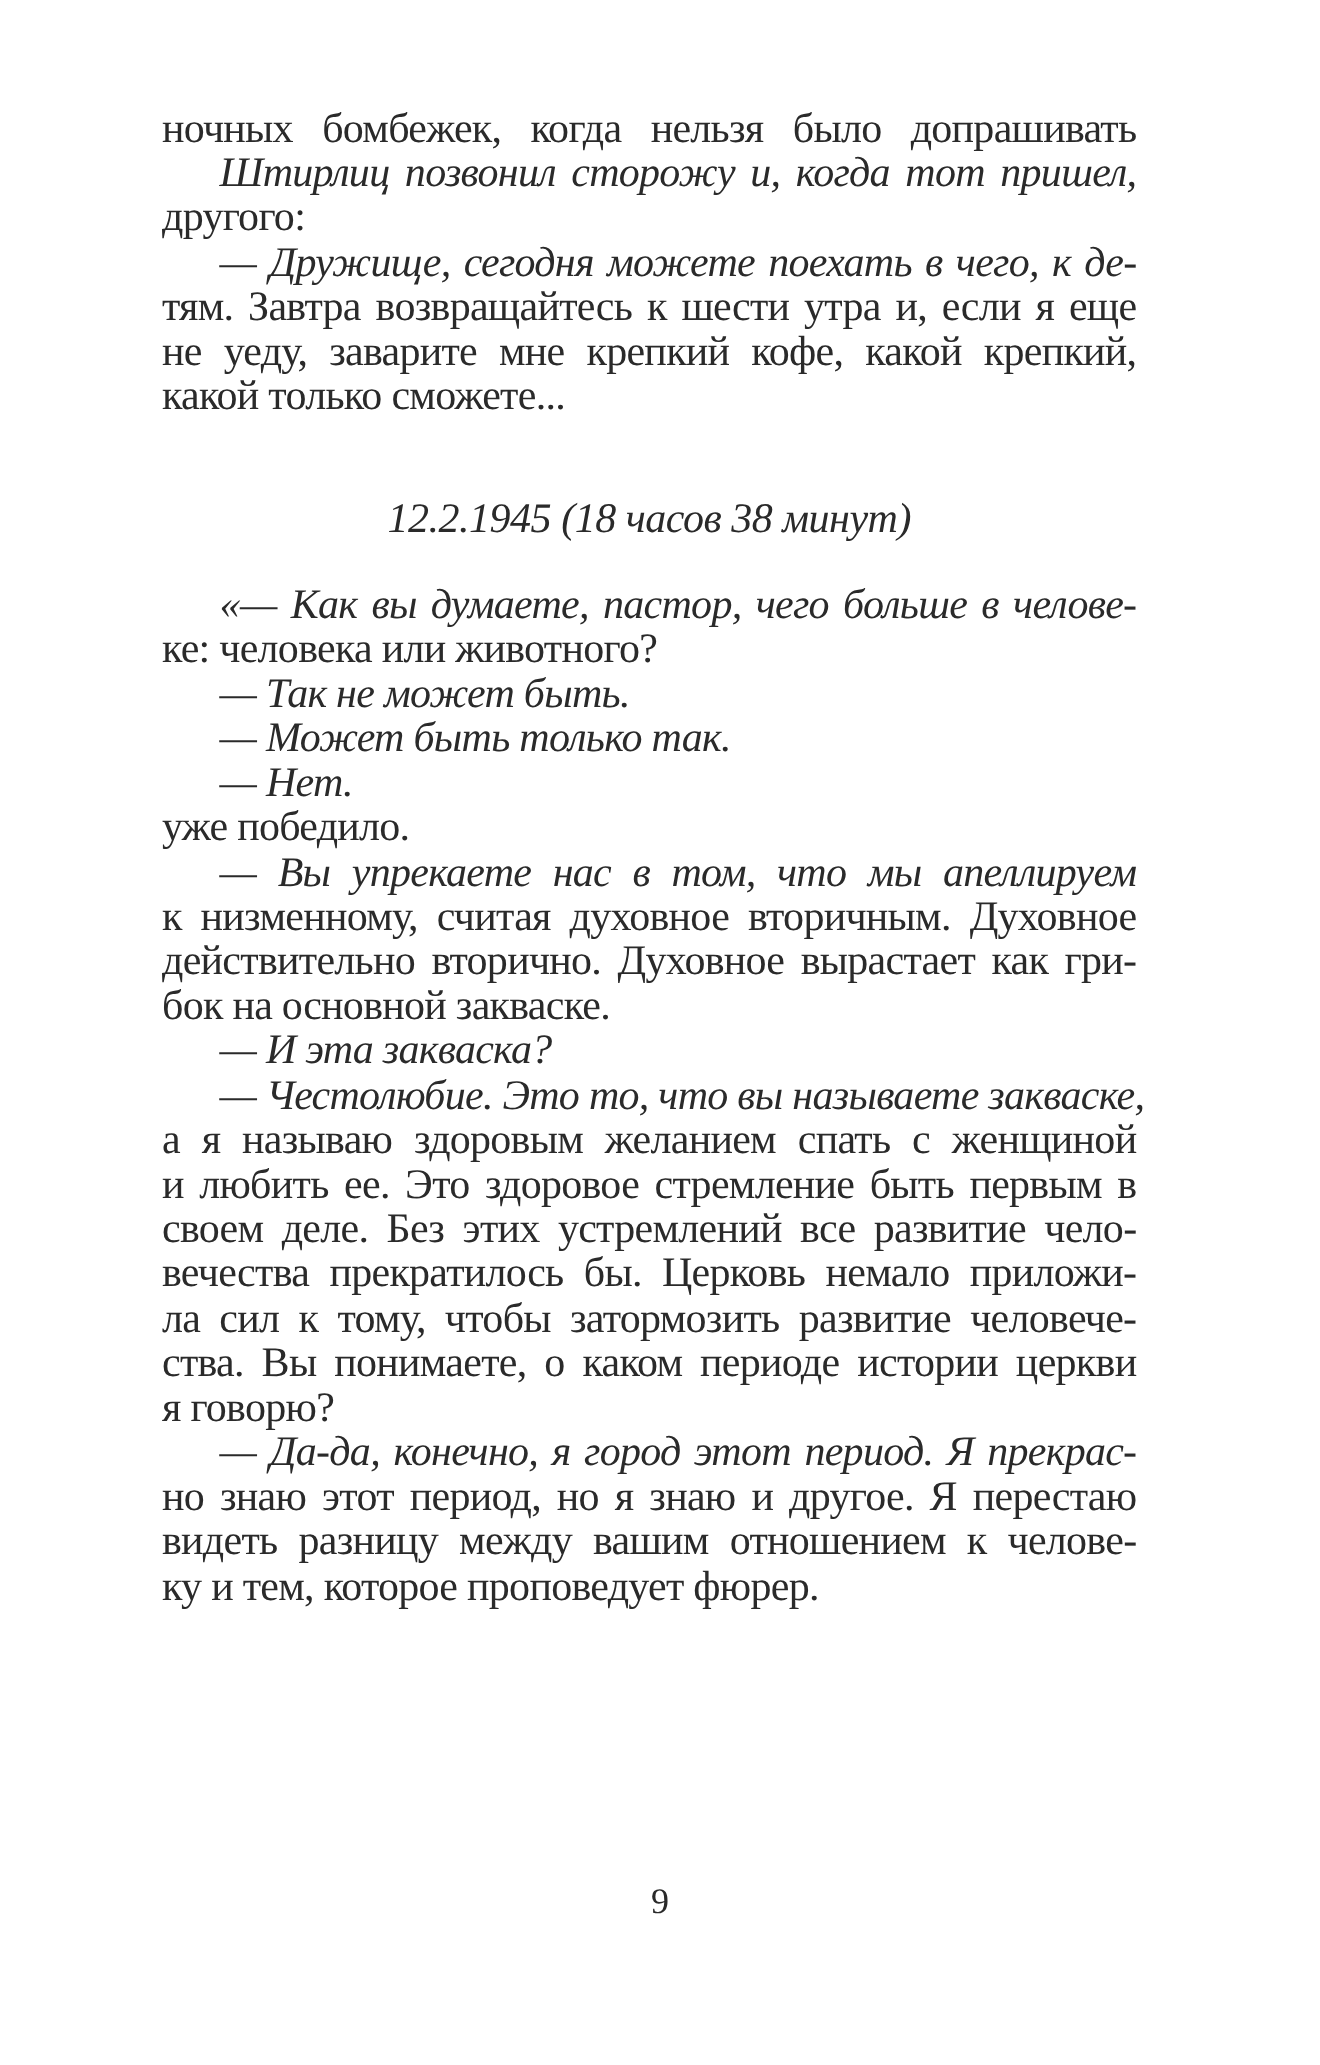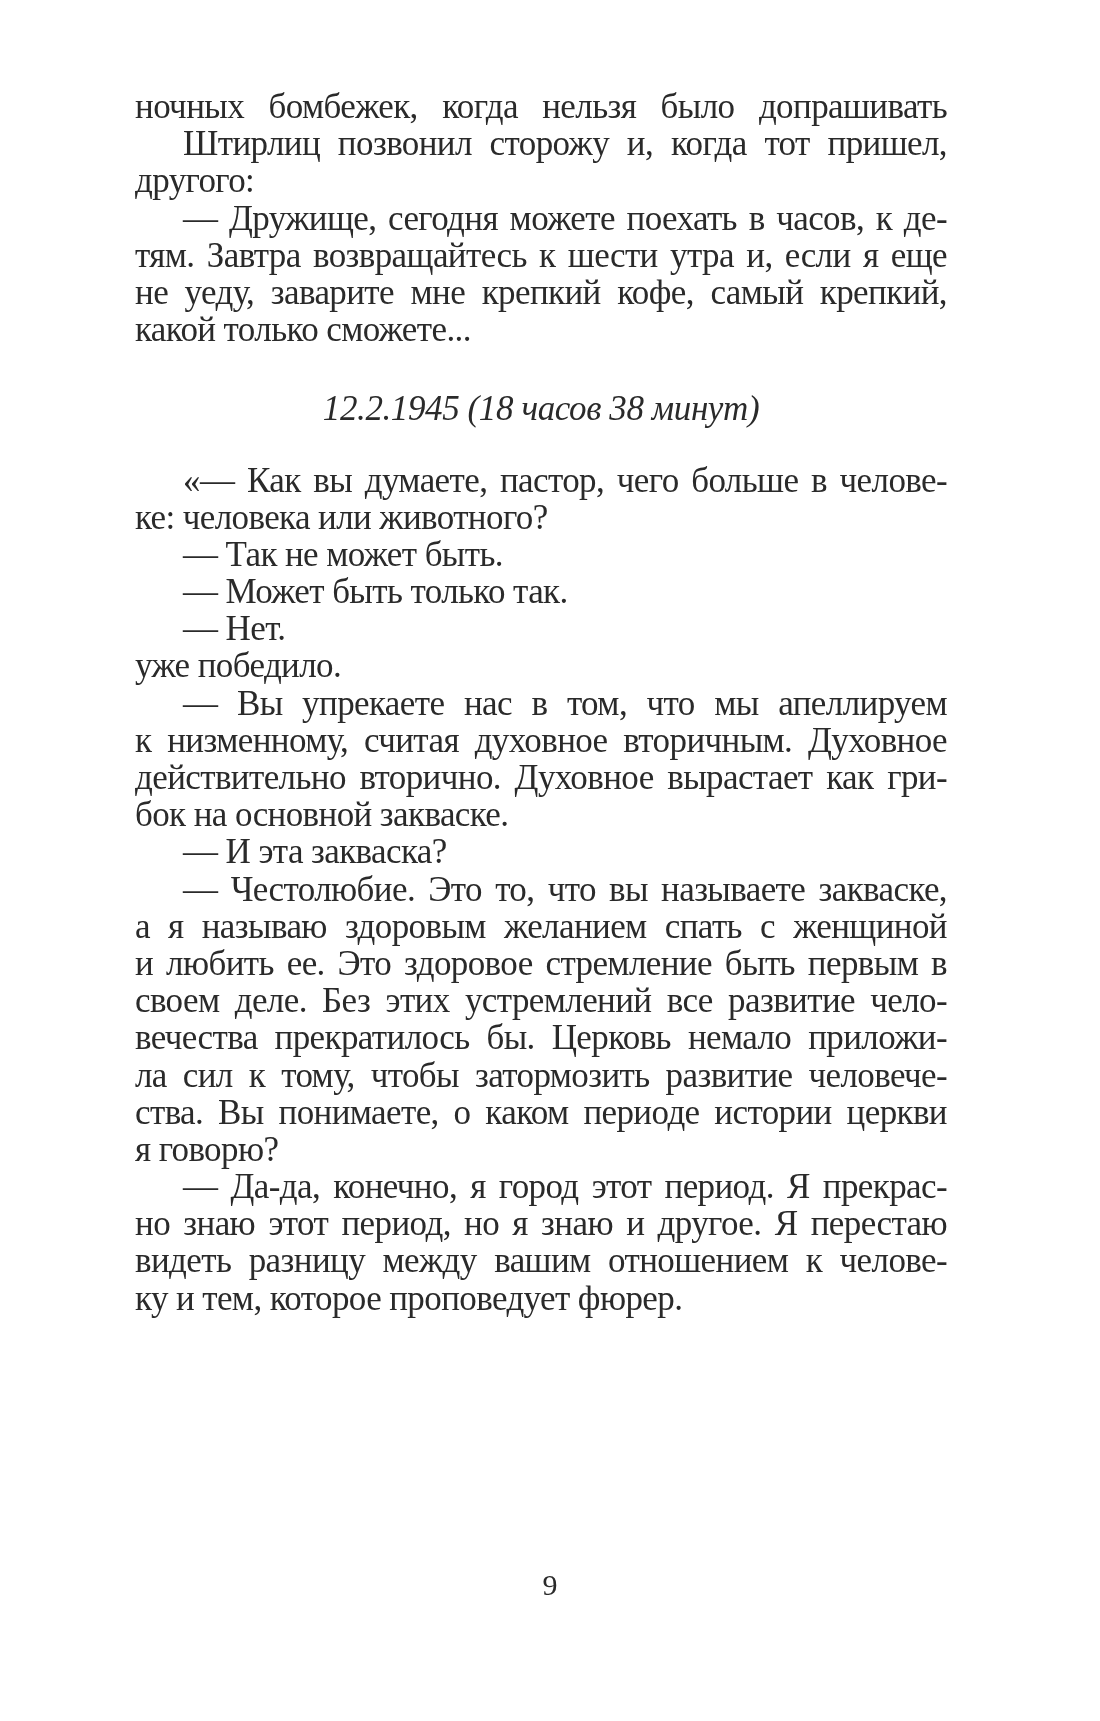--- a/index.html
+++ b/index.html
@@ -29,27 +29,29 @@
       white-space: nowrap;
       height: 37.2px;
       text-align: justify;
       text-align-last: justify;
     }
     .line.last {
       text-align-last: left;
     }
     .line.indent {
       padding-left: 48px;
+      font-style: italic;
     }
     .heading {
       display: block;
       text-align: center;
       font-style: italic;
       height: 37.2px;
       letter-spacing: -0.4px;
+      margin-top: 23px;
     }
     .gap-before-heading { height: 42px; }
     .gap-after-heading { height: 34px; }
     .page-number {
       position: absolute;
       left: 0;
       width: 1100px;
       top: 1568px;
       text-align: center;
       font-family: "Liberation Serif", "DejaVu Serif", serif;
@@ -65,23 +67,23 @@
   <div>
     <span class="line">ночных бомбежек, когда нельзя было допрашивать</span>
   </div>
 
   <div>
     <span class="line indent">Штирлиц позвонил сторожу и, когда тот пришел,</span>
     <span class="line last">другого:</span>
   </div>
 
   <div>
-    <span class="line indent">— Дружище, сегодня можете поехать в часов, к де-</span>
+    <span class="line indent">— Дружище, сегодня можете поехать в чего, к де-</span>
     <span class="line">тям. Завтра возвращайтесь к шести утра и, если я еще</span>
-    <span class="line">не уеду, заварите мне крепкий кофе, самый крепкий,</span>
+    <span class="line">не уеду, заварите мне крепкий кофе, какой крепкий,</span>
     <span class="line last">какой только сможете...</span>
   </div>
 
   <div class="gap-before-heading"></div>
 
   <div class="heading">12.2.1945 (18 часов 38 минут)</div>
 
   <div class="gap-after-heading"></div>
 
   <div>

